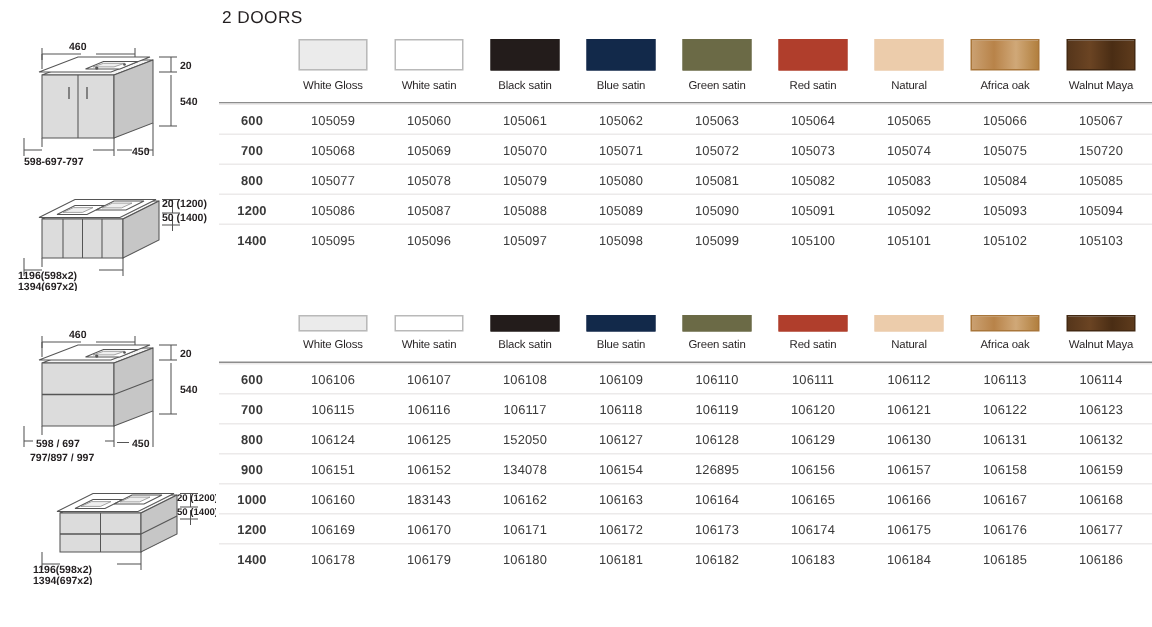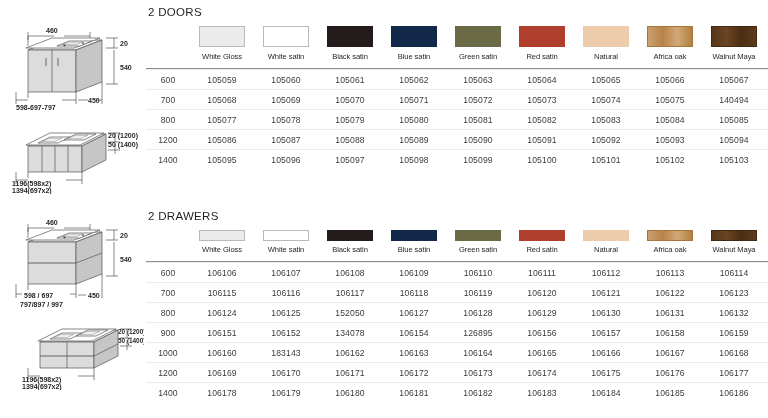--- a/index.html
+++ b/index.html
@@ -76,21 +76,21 @@
   table.price tr.head-rule td { border-top: 1.1px solid #8d8d8d; height: 0; padding: 0; font-size:0; line-height:0;}
   table.price td {
     font-size: 8.6px;
     text-align: center;
     padding: 4.5px 0 4.5px 0;
     border-bottom: .6px solid #eceaea;
     color: #3a3a3a;
     letter-spacing: .1px;
   }
   table.price tr:last-child td { border-bottom: none; }
-  td.size  { font-weight: normal; color: #231f20; text-align: right; padding-right: 10px; }
+  td.size  { font-weight: bold; color: #231f20; text-align: right; padding-right: 10px; }
   td.price { font-weight: bold; color: #231f20; }
 
   .dim-text { font-size: 7px; fill: #231f20; font-family: "Liberation Sans", sans-serif; font-weight: bold;}
   .dim-text-sm { font-size: 6.4px; fill: #231f20; font-family: "Liberation Sans", sans-serif; font-weight: bold;}
 </style>
 </head>
 <body>
 
 <div class="page">
 
@@ -340,21 +340,21 @@
           <tr>
             <td class="size">700</td>
             <td>105068</td>
             <td>105069</td>
             <td>105070</td>
             <td>105071</td>
             <td>105072</td>
             <td>105073</td>
             <td>105074</td>
             <td>105075</td>
-            <td>140494</td>
+            <td>150720</td>
             <td class="price">329</td>
           </tr>
           <tr>
             <td class="size">800</td>
             <td>105077</td>
             <td>105078</td>
             <td>105079</td>
             <td>105080</td>
             <td>105081</td>
             <td>105082</td>
@@ -387,21 +387,20 @@
             <td>105101</td>
             <td>105102</td>
             <td>105103</td>
             <td class="price">773</td>
           </tr>
         </tbody>
       </table>
     </div>
 
     <div class="section sec-drawers">
-      <div class="sec-title">2 DRAWERS</div>
       <div class="swatch-row">
         <div class="swatch-cell">
           <div class="swatch-chip" style="background:#ebebeb"></div>
           <div class="swatch-label">White Gloss</div>
         </div>
         <div class="swatch-cell">
           <div class="swatch-chip" style="background:#ffffff"></div>
           <div class="swatch-label">White satin</div>
         </div>
         <div class="swatch-cell">

